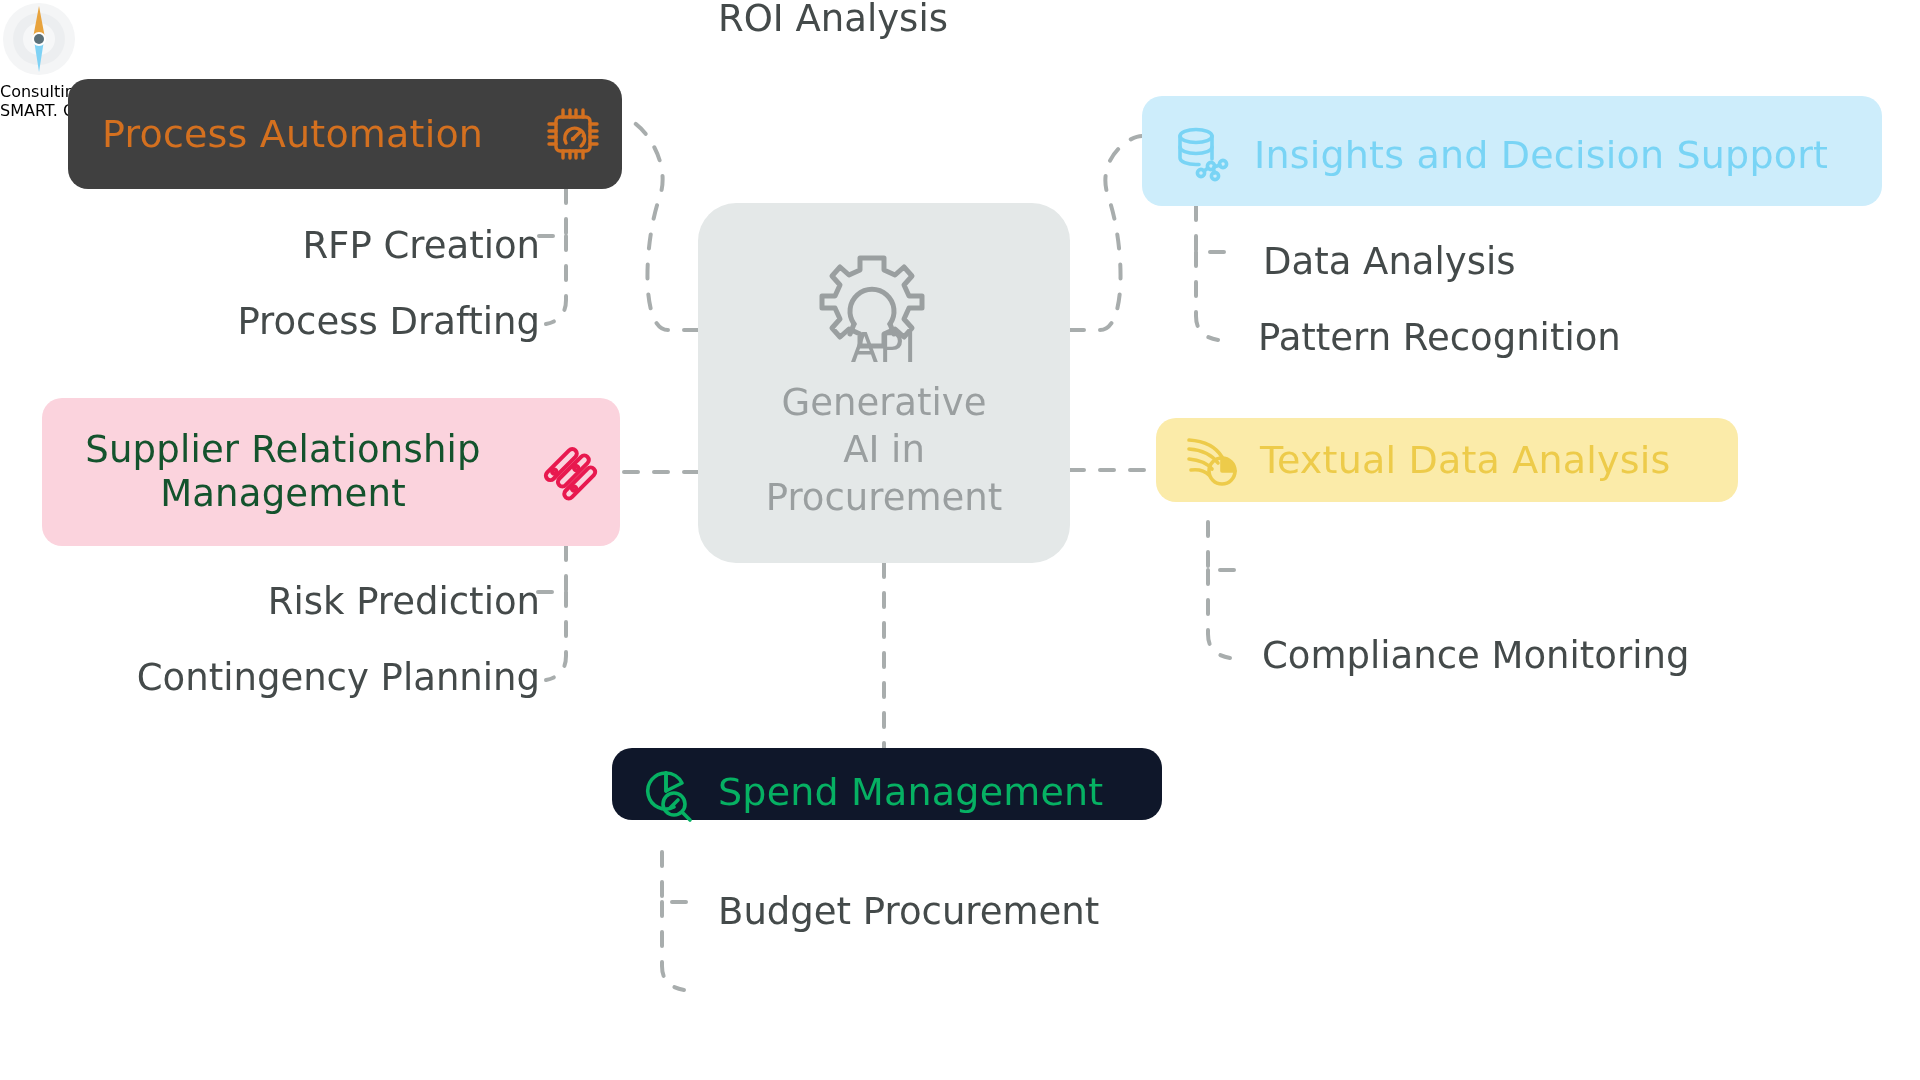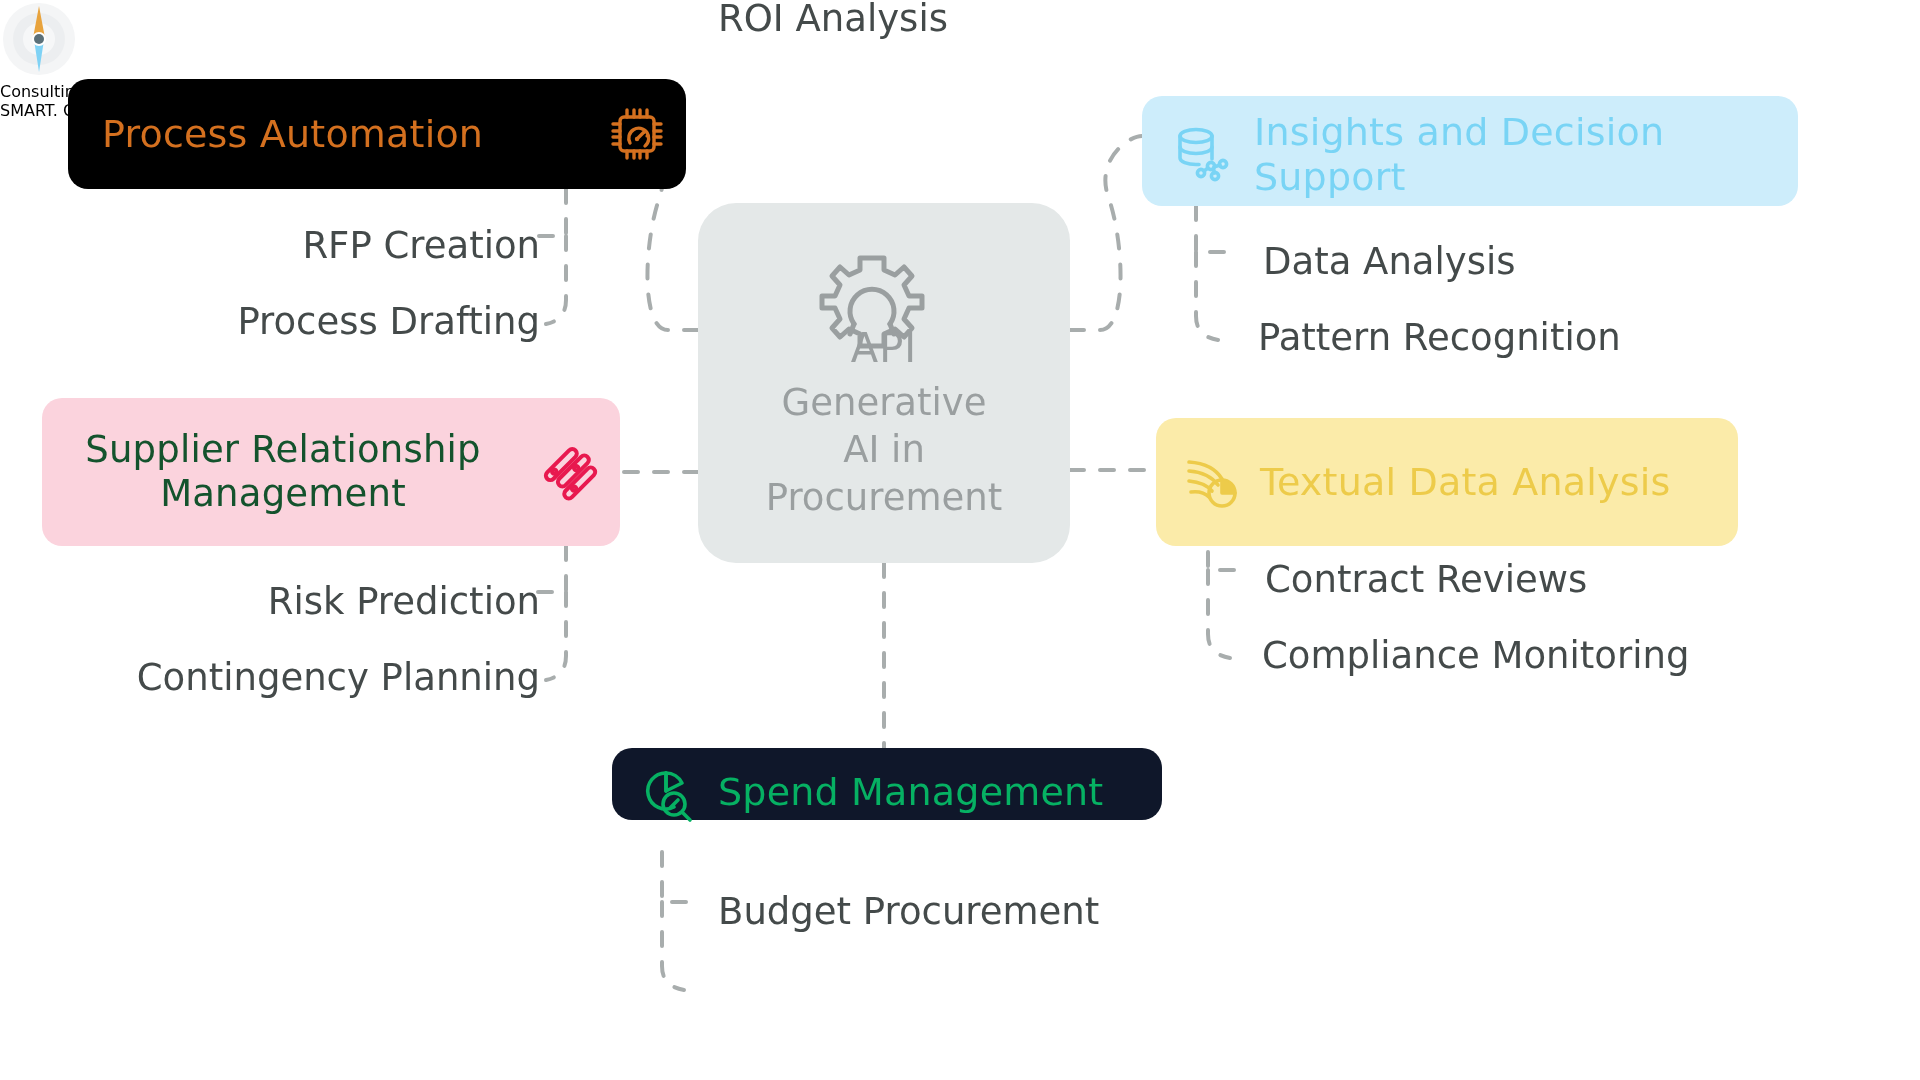--- a/index.html
+++ b/index.html
@@ -34,54 +34,54 @@
   }
   .pill .pill-label {
     font-family: "DejaVu Sans", sans-serif;
     font-weight: 400;
     line-height: 1.18;
     letter-spacing: 0.2px;
   }
 
   
   #node-process-automation {
-    left: 68px; top: 79px; width: 618px; height: 110px;
-    background: #000000;
+    left: 68px; top: 79px; width: 554px; height: 110px;
+    background: #404040;
     padding: 0 18px 0 34px;
     justify-content: space-between;
   }
   #node-process-automation .pill-label {
     color: #d4701f; font-size: 38px;
   }
 
   
   #node-supplier-relationship {
     left: 42px; top: 398px; width: 578px; height: 148px;
     background: #fbd3dd;
     padding: 0 16px 0 26px;
     justify-content: space-between;
   }
   #node-supplier-relationship .pill-label {
     color: #14532d; font-size: 37px; text-align: center; width: 430px;
   }
 
   
   #node-insights {
-    left: 1142px; top: 96px; width: 656px; height: 110px;
+    left: 1142px; top: 96px; width: 740px; height: 110px;
     background: #cdedfb;
     padding: 8px 22px 0 28px;
     justify-content: flex-start;
   }
   #node-insights .pill-label {
     color: #79d4f5; font-size: 38px; margin-left: 20px;
   }
 
   
   #node-textual {
-    left: 1156px; top: 418px; width: 582px; height: 128px;
+    left: 1156px; top: 418px; width: 582px; height: 84px;
     background: #fbeba9;
     padding: 0 20px 0 26px;
     justify-content: flex-start;
   }
   #node-textual .pill-label {
     color: #edcb4a; font-size: 38px; margin-left: 16px;
   }
 
   
   #node-spend {
@@ -329,21 +329,20 @@
     <div class="pill-label">Spend Management</div>
   </div>
 
   <div class="leaf" id="leaf-rfp-creation">RFP Creation</div>
   <div class="leaf" id="leaf-contract-drafting">Process Drafting</div>
   <div class="leaf" id="leaf-risk-prediction">Risk Prediction</div>
   <div class="leaf" id="leaf-contingency-planning">Contingency Planning</div>
 
   <div class="leaf" id="leaf-data-analysis">Data Analysis</div>
   <div class="leaf" id="leaf-pattern-recognition">Pattern Recognition</div>
-  <div class="leaf" id="leaf-contract-reviews">Contract Reviews</div>
   <div class="leaf" id="leaf-compliance-monitor">Compliance Monitoring</div>
 
   <div class="leaf" id="leaf-budget-optimization">Budget Procurement</div>
   <div class="leaf" id="leaf-roi-analysis">ROI Analysis</div>
 
   <div id="logo">
     <div id="logo-mark">
       <svg width="78" height="78" viewBox="0 0 78 78">
         <circle cx="39" cy="39" r="36" fill="#f4f5f6"></circle>
         <circle cx="39" cy="39" r="26" fill="#eceef0"></circle>

